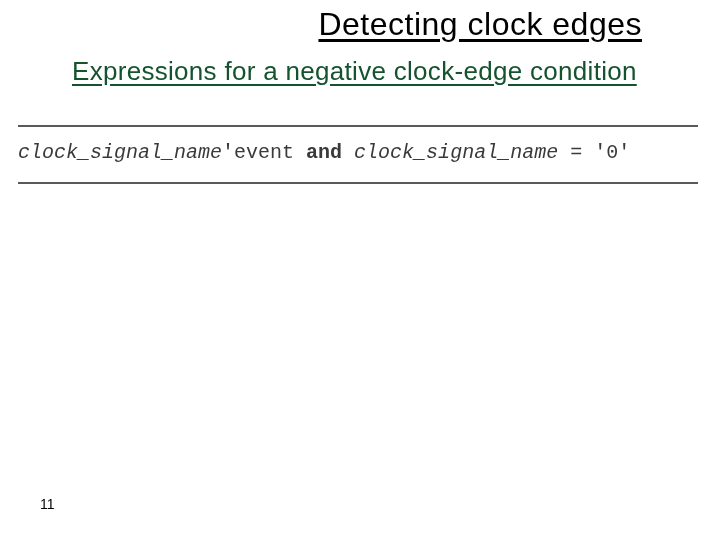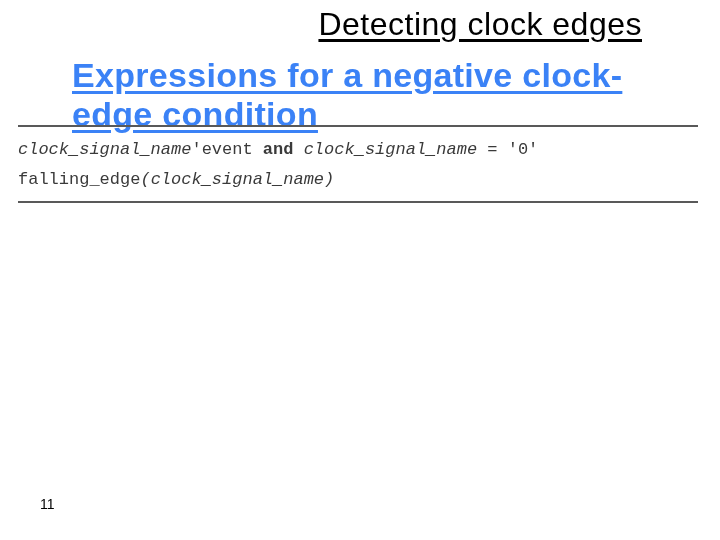--- a/index.html
+++ b/index.html
@@ -28,47 +28,46 @@
     color: #000;
     text-decoration: underline;
     text-underline-offset: 4px;
     letter-spacing: 0.5px;
   }
   .subtitle {
     position: absolute;
     top: 56px;
     left: 72px;
     right: 40px;
-    font-size: 34px;
+    font-size: 26px;
     font-family: "Trebuchet MS", "Comic Sans MS", sans-serif;
-    color: #3b82f6;
+    color: #14532d;
     text-decoration: underline;
     text-underline-offset: 4px;
     letter-spacing: 0.3px;
-    font-weight: bold;
   }
   .code-block {
     position: absolute;
     top: 125px;
     left: 0;
     width: 720px;
     box-sizing: border-box;
     padding: 0 18px 0 18px;
   }
   .hr {
     border: none;
     border-top: 2px solid #595959;
     margin: 0;
     width: 680px;
   }
   .code-lines {
     font-family: "Courier New", Courier, monospace;
-    font-size: 17px;
+    font-size: 20px;
     color: #3a3a3a;
-    padding: 8px 0 6px 0;
+    padding: 8px 0 12px 0;
     line-height: 1.75;
     white-space: nowrap;
   }
   .code-lines .ital {
     font-style: italic;
   }
   .code-lines .kw {
     font-weight: bold;
     font-style: normal;
   }
@@ -91,22 +90,19 @@
   <div class="subtitle">Expressions for a negative clock-edge condition</div>
 
   <div class="code-block">
     <hr class="hr">
     <div class="code-lines">
       <div>
         <span class="ital">clock_signal_name</span><span>'event</span>
         <span class="kw">and</span>
         <span class="ital">clock_signal_name</span><span> = '0'</span>
       </div>
-      <div>
-        <span>falling_edge</span><span class="ital">(</span><span class="ital">clock_signal_name</span><span class="ital">)</span>
-      </div>
     </div>
     <hr class="hr">
   </div>
 
   <div class="page-number">11</div>
 
 </div>
 
 </body></html>

